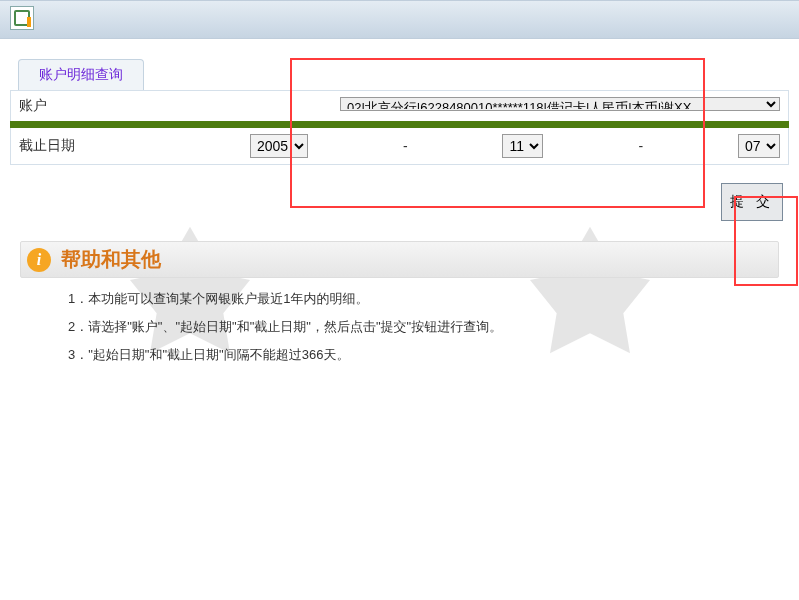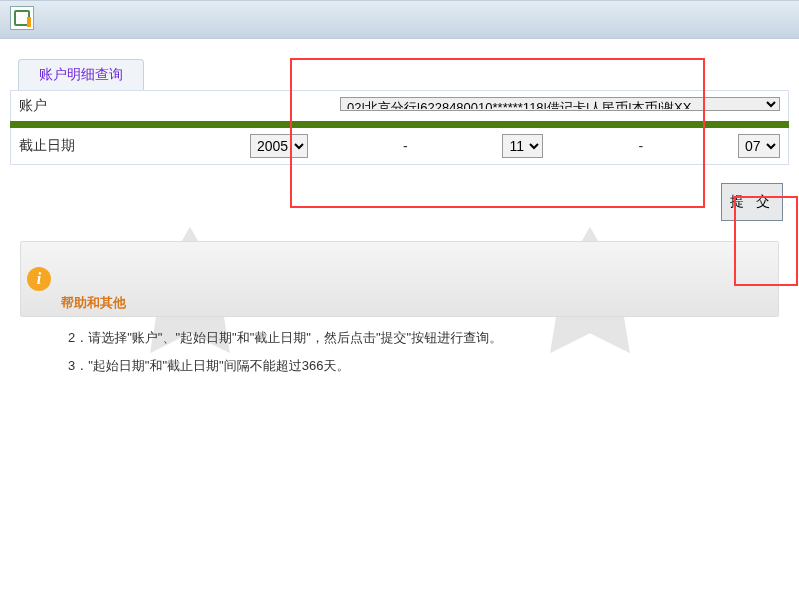--- a/index.html
+++ b/index.html
@@ -171,23 +171,22 @@
       justify-content: center;
       color: #fff;
       font-weight: bold;
       font-style: italic;
       font-size: 16px;
       margin-right: 10px;
       font-family: Georgia, serif;
     }
     .help-title {
       color: #d8761a;
-      font-size: 13px;
+      font-size: 20px;
       font-weight: bold;
-      margin-top: 48px;
     }
     .help-list {
       padding: 12px 0 0 48px;
     }
     .help-list div {
       font-size: 13px;
       color: #333;
       margin-bottom: 10px;
     }
     .watermark {
@@ -255,20 +254,21 @@
   <div class="submit-row">
     <button class="submit-btn">提 交</button>
   </div>
 
   <div class="help-section">
     <div class="help-header">
       <div class="help-icon">i</div>
       <span class="help-title">帮助和其他</span>
     </div>
     <div class="help-list">
+      <div>1．本功能可以查询某个网银账户最近1年内的明细。</div>
       <div>2．请选择"账户"、"起始日期"和"截止日期"，然后点击"提交"按钮进行查询。</div>
       <div>3．"起始日期"和"截止日期"间隔不能超过366天。</div>
     </div>
   </div>
 </div>
 
 <div class="highlight-box-1"></div>
 <div class="highlight-box-2"></div>
 
 </body></html>

